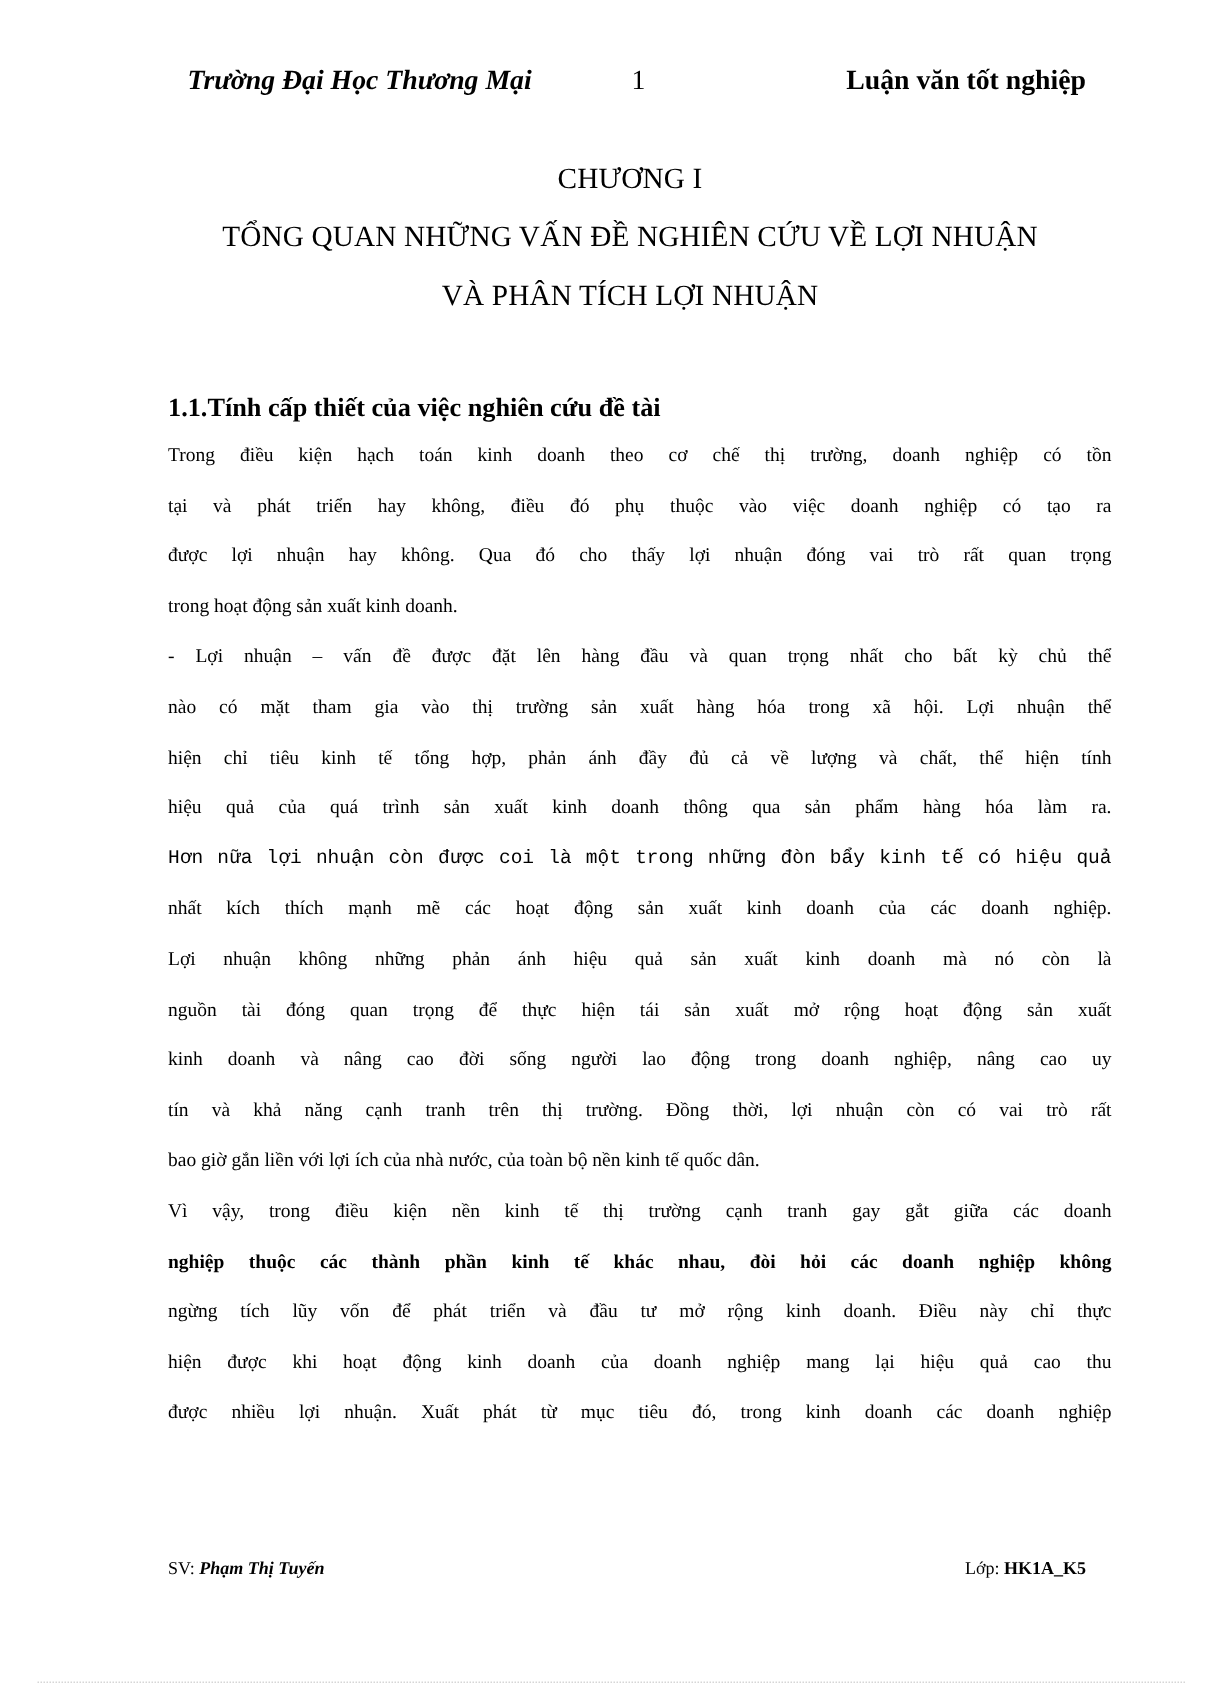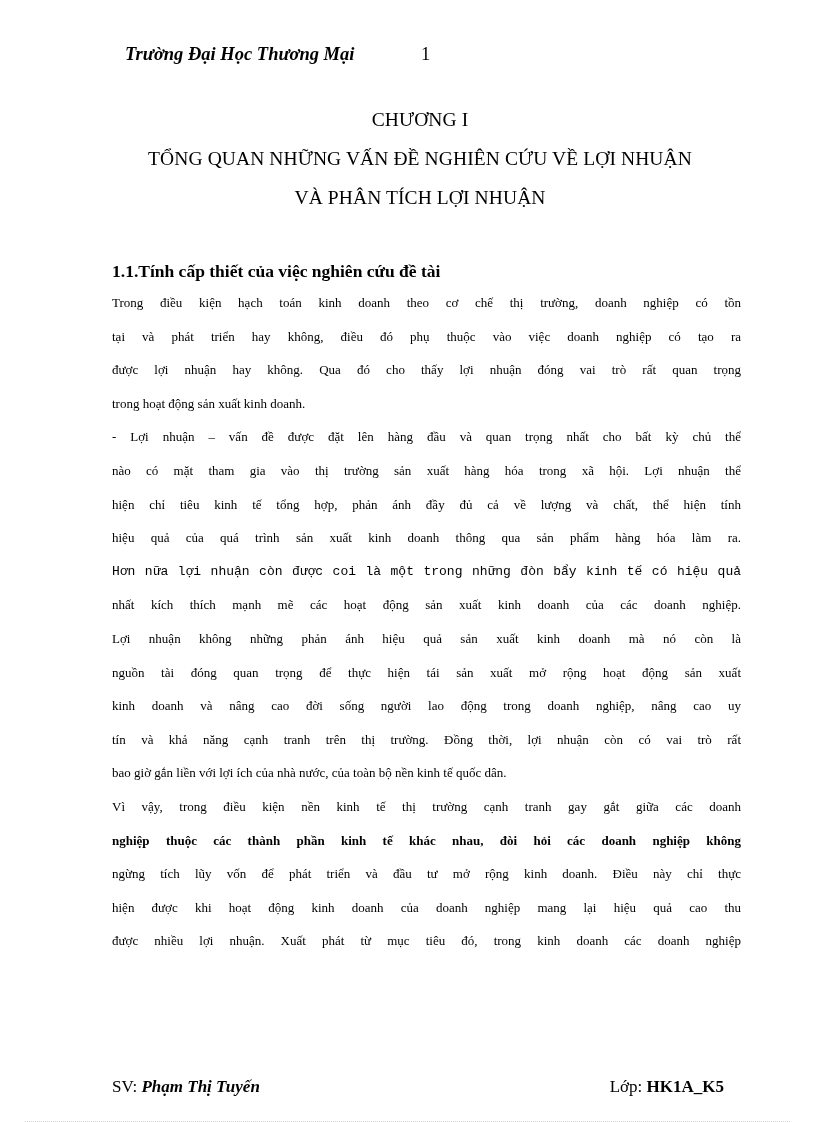--- a/index.html
+++ b/index.html
@@ -80,25 +80,25 @@
       text-align-last: justify;
       word-spacing: 0px;
       overflow: visible;
     }
     .line.last {
       text-align: right;
       text-align-last: left;
     }
     .footer {
       position: absolute;
-      top: 1073px;
+      top: 1031px;
       left: 0;
       width: 816px;
       height: 28px;
-      font-size: 17px;
+      font-size: 12px;
       line-height: 28px;
     }
     .footer .left {
       position: absolute;
       left: 112px;
     }
     .footer .left .name {
       font-weight: bold;
       font-style: italic;
     }
@@ -119,20 +119,21 @@
     }
   </style>
 </head>
 <body>
 
 <div class="page">
 
   <div class="header">
     <span class="left">Trường Đại Học Thương Mại</span>
     <span class="center">1</span>
+    <span class="right">Luận văn tốt nghiệp</span>
   </div>
 
   <div class="chapter l1">CHƯƠNG I</div>
   <div class="chapter l2">TỔNG QUAN NHỮNG VẤN ĐỀ NGHIÊN CỨU VỀ LỢI NHUẬN</div>
   <div class="chapter l3">VÀ PHÂN TÍCH LỢI NHUẬN</div>
 
   <div class="section-title">1.1.Tính cấp thiết của việc nghiên cứu đề tài</div>
 
   <div class="body">
     <div class="line" style="white-space: nowrap;"><span style="white-space: nowrap; word-spacing: 0px;">Trong điều kiện hạch toán kinh doanh theo cơ chế thị trường, doanh nghiệp có tồn</span></div>

